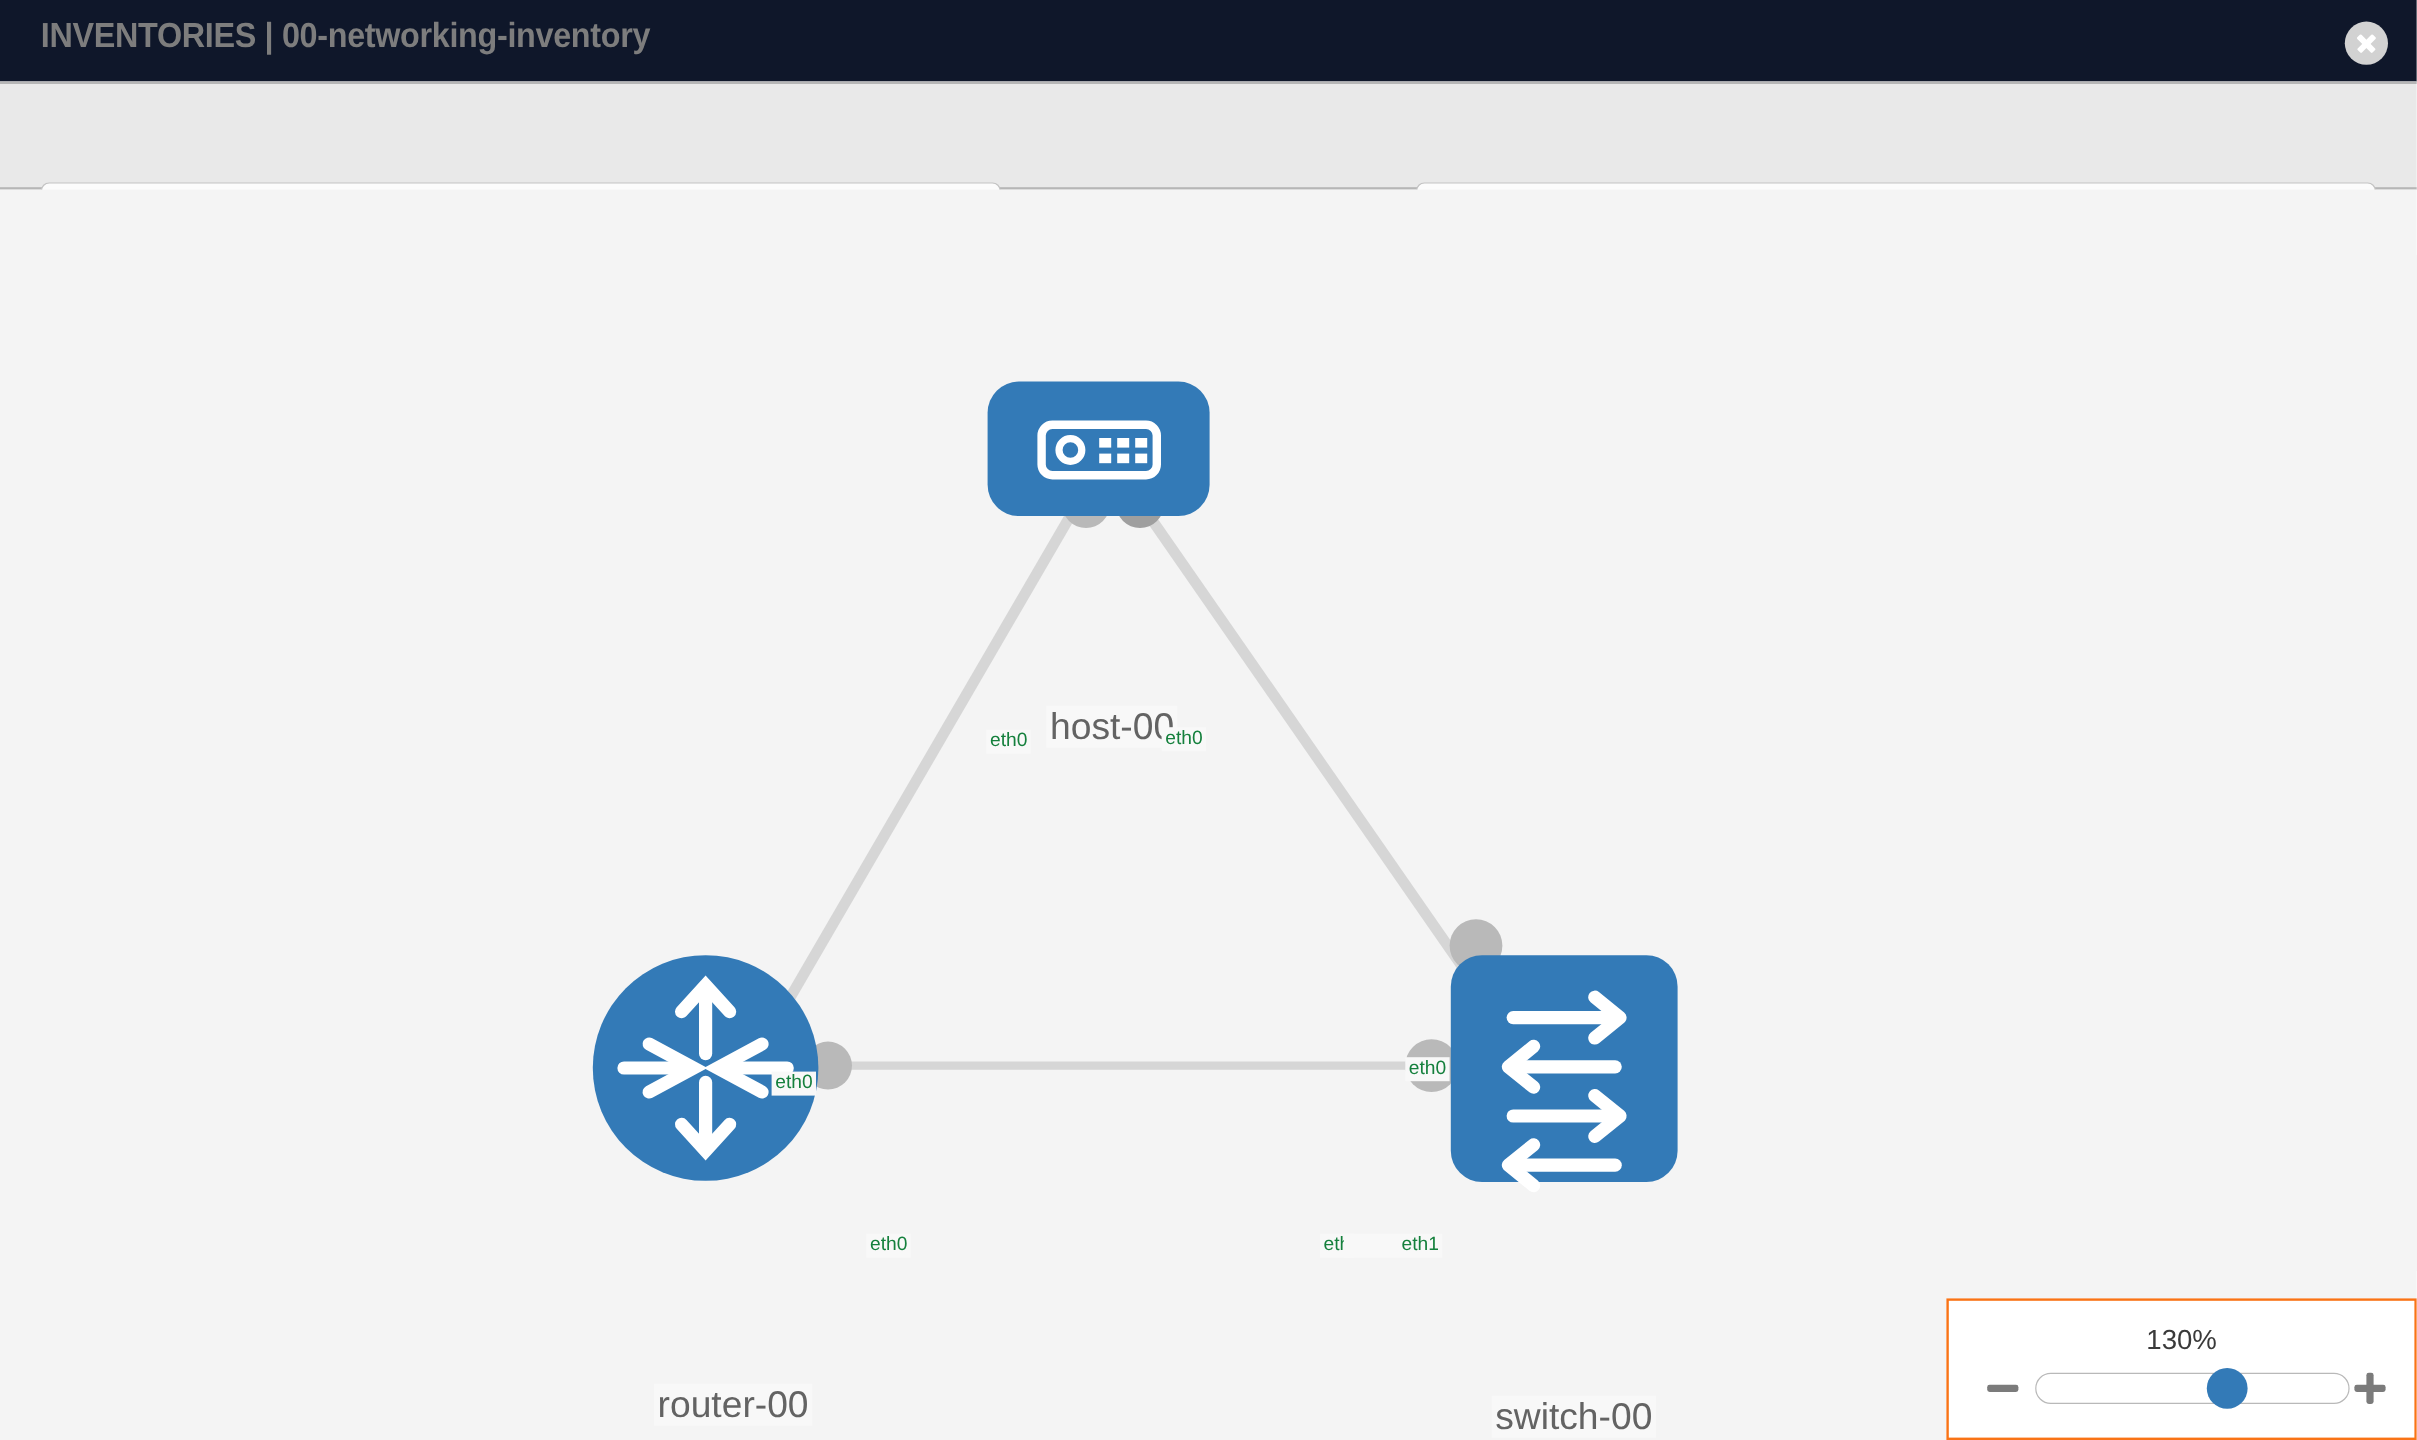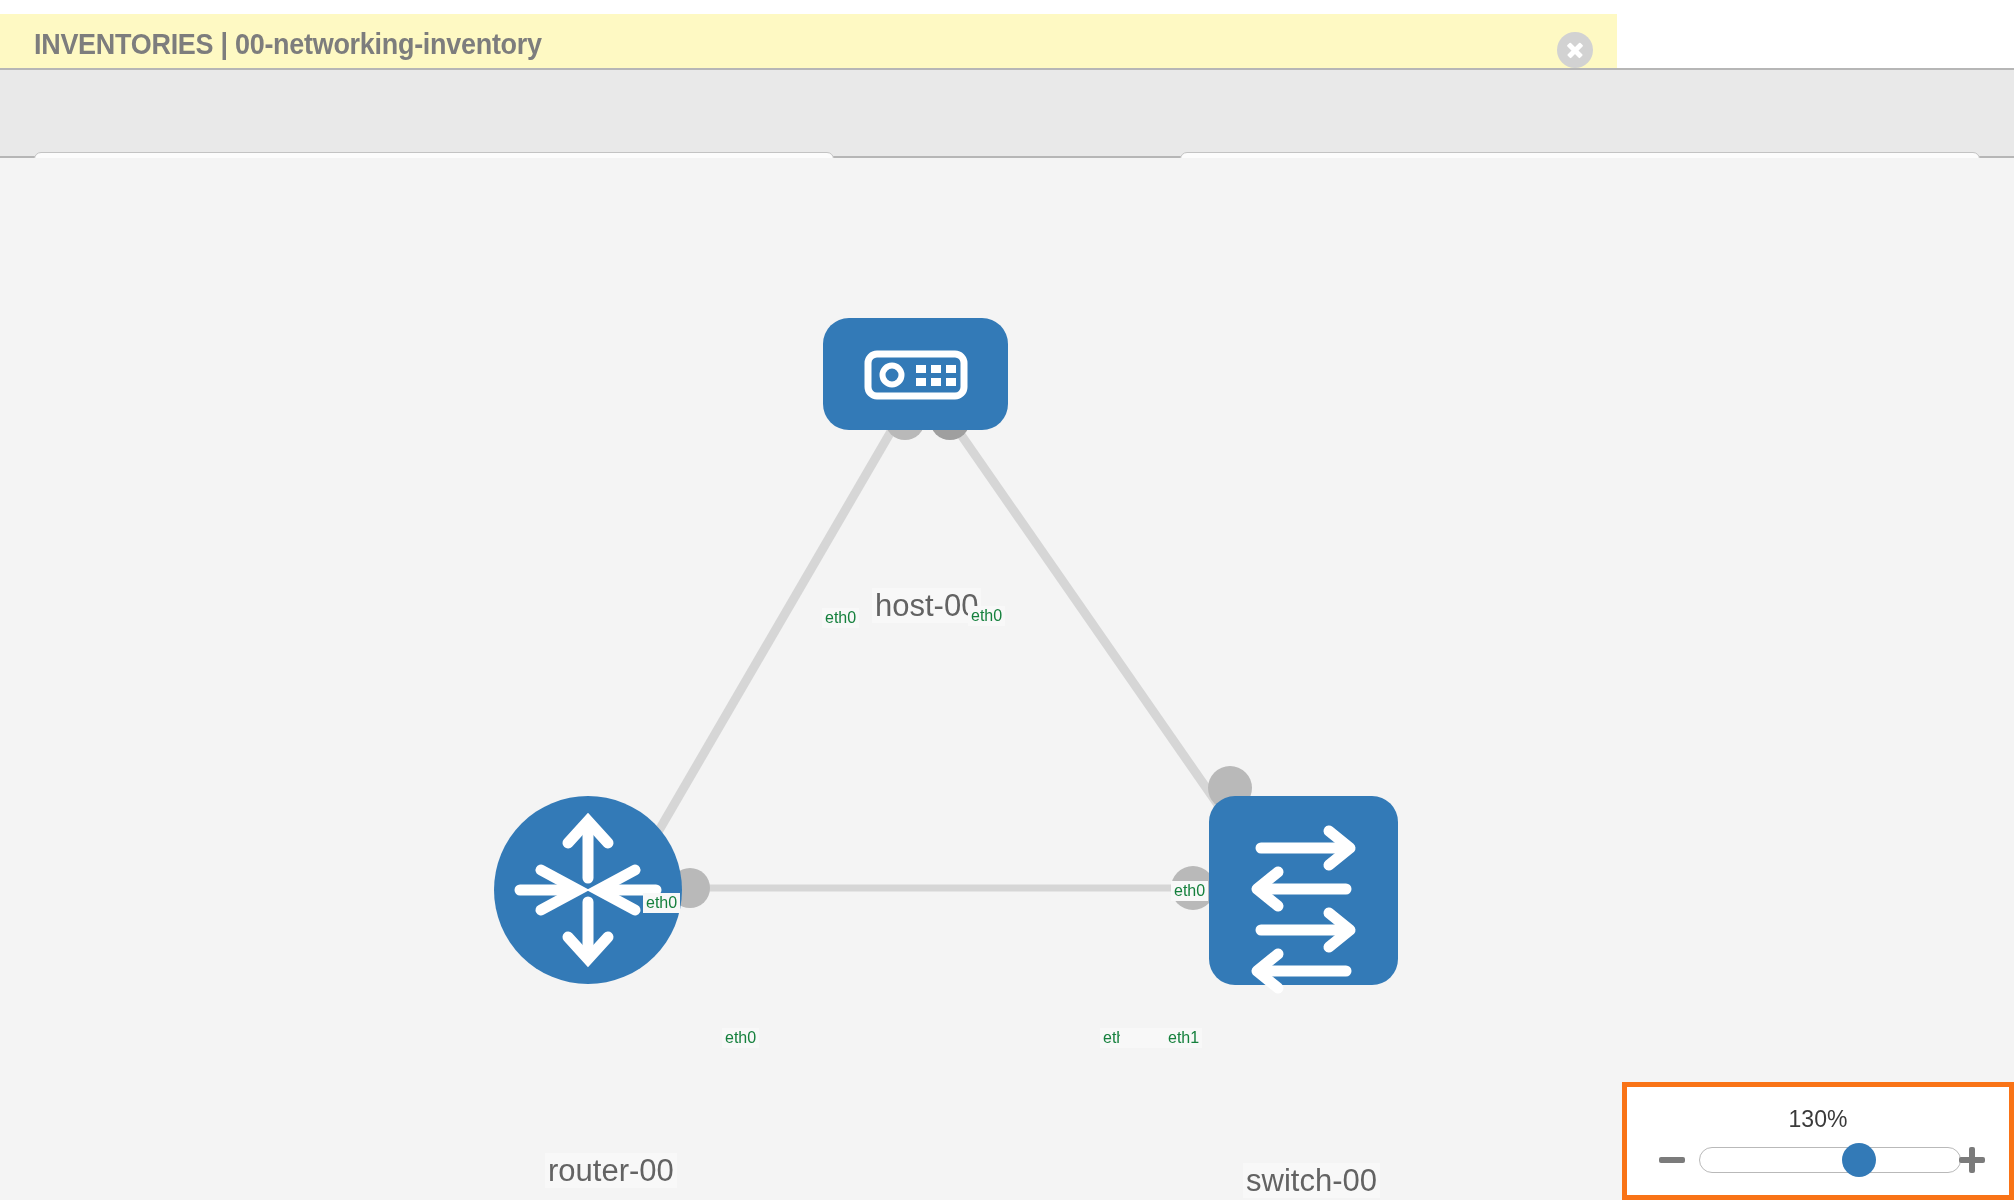--- a/index.html
+++ b/index.html
@@ -11,23 +11,23 @@
     font-family: "Liberation Sans", sans-serif;
   }
   #app {
     position: relative;
     width: 2014px; height: 1200px;
     background: #ffffff;
   }
 
   
   #header {
-    position: absolute; left: 0; top: 14px;
-    width: 1617px; height: 68px;
-    background: #fef9c3;
+    position: absolute; left: 0; top: 0;
+    width: 2014px; height: 68px;
+    background: #0f172a;
   }
   #page-title {
     position: absolute; left: 34px; top: 14px;
     font-size: 29px;
     font-weight: bold;
     color: #7d7d7d;
     letter-spacing: -0.3px;
     white-space: nowrap;
     font-stretch: condensed;
     transform: scaleX(0.93);
@@ -132,21 +132,21 @@
     font-size: 16px;
     color: #15803d;
   }
 
   
   #zoom-panel {
     position: absolute;
     left: 1622px; top: 1082px;
     width: 392px; height: 118px;
     background: #ffffff;
-    border: 5px solid #f97316;
+    border: 2px solid #f97316;
     padding-left: 36px;
   }
   #zoom-level {
     position: absolute;
     left: 0; right: 0; top: 19px;
     text-align: center;
     font-size: 23px;
     color: #3a3a3a;
   }
   #zoom-minus, #zoom-plus {

